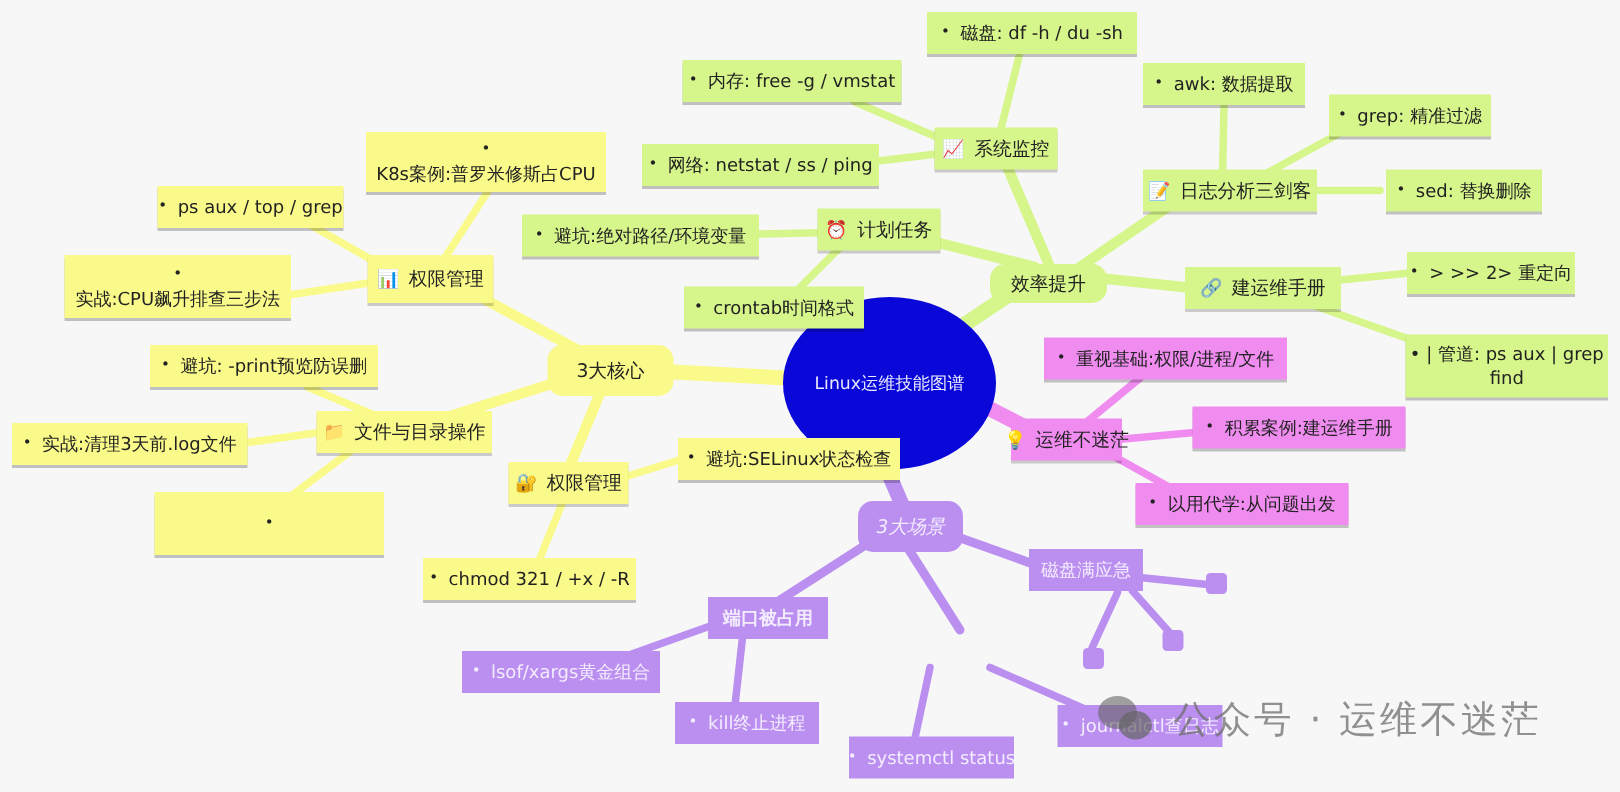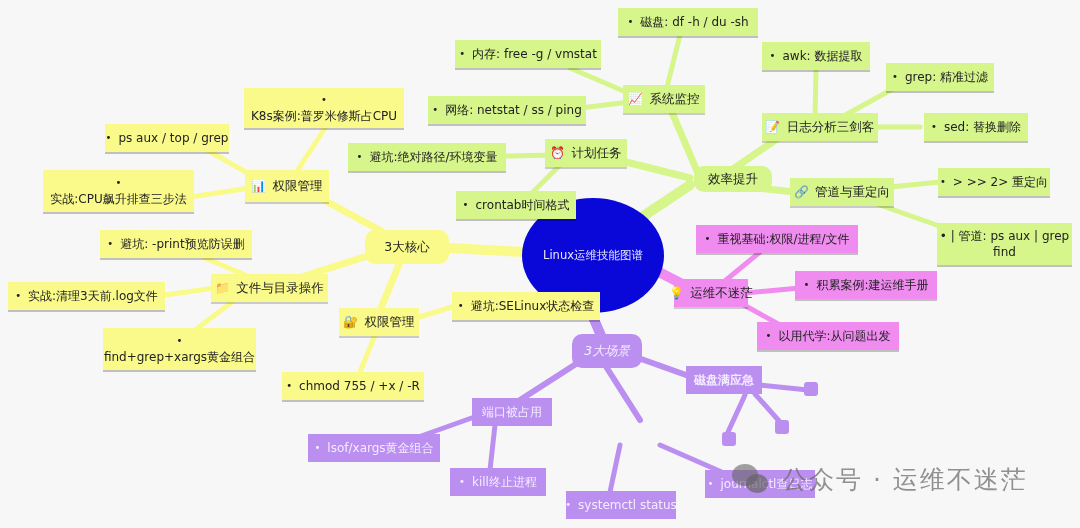--- a/index.html
+++ b/index.html
@@ -150,37 +150,36 @@
   <div class="node leaf yellow" style="left:100px;top:230px;width:152px;height:28px;">
     <span class="bullet">•</span>
     <span>避坑: -print预览防误删</span>
   </div>
   <div class="node leaf yellow" style="left:8px;top:282px;width:157px;height:28px;">
     <span class="bullet">•</span>
     <span>实战:清理3天前.log文件</span>
   </div>
   <div class="node leaf yellow stack" style="left:103px;top:328px;width:153px;height:42px;">
     <span class="bullet">•</span>
-    <span>find+grep+xargs黄金组合</span>
   </div>
 
   <div class="node branch yellow" style="left:339px;top:308px;width:80px;height:28px;">
     <span class="icon">🔐</span>
     <span>权限管理</span>
   </div>
   <div class="node leaf yellow" style="left:452px;top:292px;width:148px;height:28px;">
     <span class="bullet">•</span>
     <span>避坑:SELinux状态检查</span>
   </div>
   <div class="node leaf yellow" style="left:282px;top:372px;width:142px;height:28px;">
     <span class="bullet">•</span>
-    <span>chmod 755 / +x / -R</span>
-  </div>
-
-  <div class="node topic green" style="left:660px;top:166px;width:78px;height:26px;margin-left:34px;">
+    <span>chmod 321 / +x / -R</span>
+  </div>
+
+  <div class="node topic green" style="left:660px;top:176px;width:78px;height:26px;">
     <span>效率提升</span>
   </div>
 
   <div class="node branch green" style="left:623px;top:85px;width:82px;height:28px;">
     <span class="icon">📈</span>
     <span>系统监控</span>
   </div>
   <div class="node leaf green" style="left:618px;top:8px;width:140px;height:28px;">
     <span class="bullet">•</span>
     <span>磁盘: df -h / du -sh</span>
@@ -219,21 +218,21 @@
     <span class="bullet">•</span>
     <span>grep: 精准过滤</span>
   </div>
   <div class="node leaf green" style="left:924px;top:113px;width:104px;height:28px;">
     <span class="bullet">•</span>
     <span>sed: 替换删除</span>
   </div>
 
   <div class="node branch green" style="left:790px;top:178px;width:104px;height:28px;">
     <span class="icon">🔗</span>
-    <span>管道与重定向</span>
+    <span>建运维手册</span>
   </div>
   <div class="node leaf green" style="left:938px;top:168px;width:112px;height:28px;">
     <span class="bullet">•</span>
     <span>&gt; &gt;&gt; 2&gt; 重定向</span>
   </div>
   <div class="node leaf green stack" style="left:937px;top:223px;width:135px;height:42px;text-align:center;">
     <span><span>•</span>&nbsp;<span>| 管道: ps aux | grep</span></span>
     <span>find</span>
   </div>
 
@@ -251,42 +250,42 @@
   </div>
   <div class="node leaf pink" style="left:757px;top:322px;width:142px;height:28px;">
     <span class="bullet">•</span>
     <span>以用代学:从问题出发</span>
   </div>
 
   <div class="node topic purple" style="left:572px;top:334px;width:70px;height:34px;font-style:italic;">
     <span>3大场景</span>
   </div>
 
-  <div class="node purple" style="left:472px;top:398px;width:80px;height:28px;">
+  <div class="node purple" style="left:472px;top:398px;width:80px;height:28px;font-weight:bold;">
     <span>端口被占用</span>
   </div>
   <div class="node leaf purple" style="left:308px;top:434px;width:132px;height:28px;">
     <span class="bullet">•</span>
     <span>lsof/xargs黄金组合</span>
   </div>
   <div class="node leaf purple" style="left:450px;top:468px;width:96px;height:28px;">
     <span class="bullet">•</span>
     <span>kill终止进程</span>
   </div>
 
   <div class="node leaf purple" style="left:566px;top:491px;width:110px;height:28px;">
     <span class="bullet">•</span>
     <span>systemctl status</span>
   </div>
   <div class="node leaf purple" style="left:705px;top:470px;width:110px;height:28px;">
     <span class="bullet">•</span>
     <span>journalctl查日志</span>
   </div>
 
-  <div class="node purple" style="left:686px;top:366px;width:76px;height:28px;font-weight:bold;">
+  <div class="node purple" style="left:686px;top:366px;width:76px;height:28px;">
     <span>磁盘满应急</span>
   </div>
   <div class="stub" style="left:804px;top:382px;"></div>
   <div class="stub" style="left:722px;top:432px;"></div>
   <div class="stub" style="left:775px;top:420px;"></div>
 
   <div class="watermark">
     <div class="wm-logo">
       <div class="wm-b1"></div>
         <div class="wm-b2"></div>

